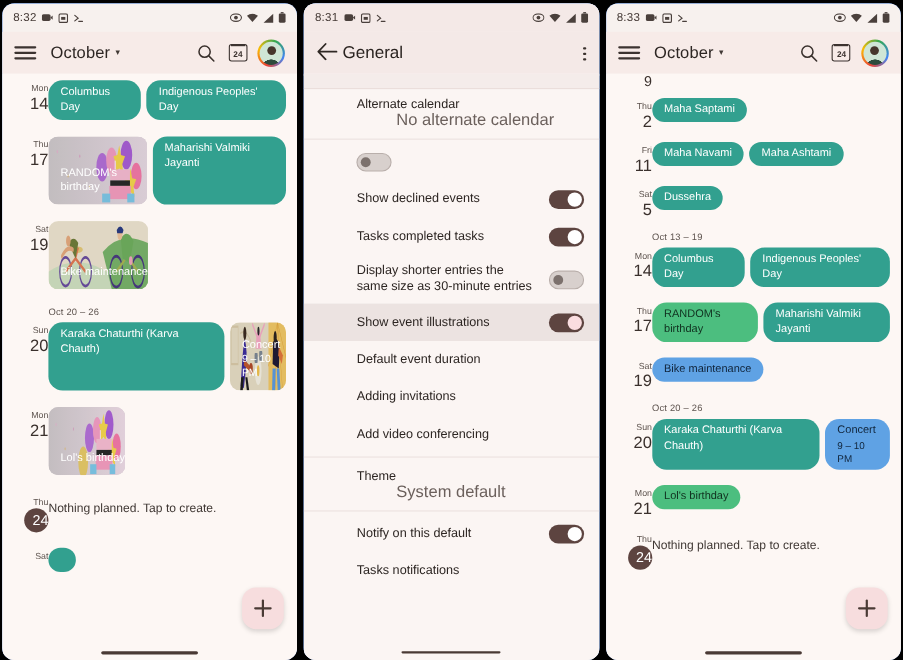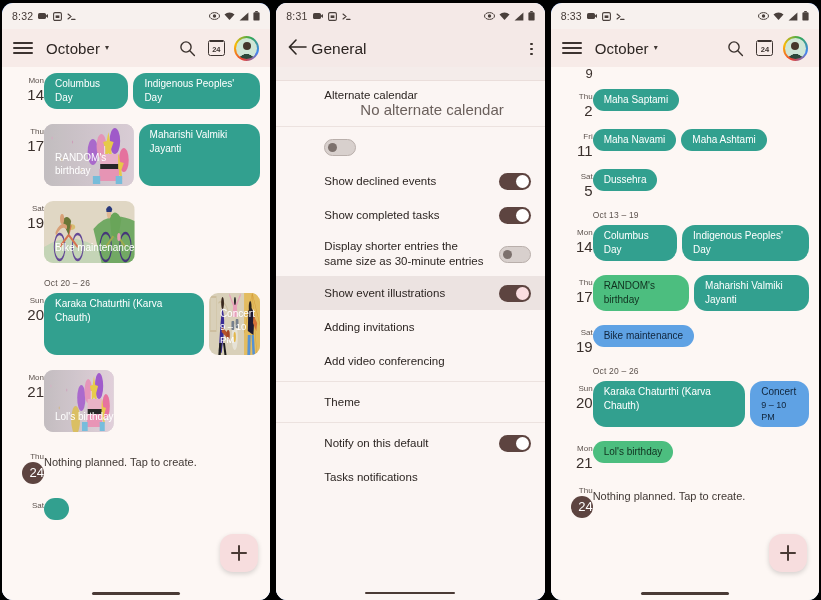--- a/index.html
+++ b/index.html
@@ -526,54 +526,60 @@
 
         <div class="s-row">
           <div class="txt">
               <div class="t1">Show declined events</div>
             </div>
           <span class="sw on"></span>
         </div>
 
         <div class="s-row">
           <div class="txt">
-              <div class="t1">Show completed tasks</div>
+              <div class="t1">Tasks completed tasks</div>
             </div>
           <span class="sw on"></span>
         </div>
 
         <div class="s-row">
           <div class="txt">
               <div class="t1">Display shorter entries the same size as 30-minute entries</div>
             </div>
           <span class="sw off"></span>
         </div>
 
         <div class="s-row hl">
           <div class="txt">
               <div class="t1">Show event illustrations</div>
             </div>
           <span class="sw on pink"></span>
         </div>
 
         <div class="s-row">
           <div class="txt">
+              <div class="t1">Default event duration</div>
+            </div>
+        </div>
+        <div class="s-row">
+          <div class="txt">
               <div class="t1">Adding invitations</div>
             </div>
         </div>
         <div class="s-row">
           <div class="txt">
               <div class="t1">Add video conferencing</div>
             </div>
         </div>
         <div class="s-div"></div>
 
         <div class="s-row">
           <div class="txt">
             <div class="t1">Theme</div>
+            <div class="t2">System default</div>
           </div>
         </div>
         <div class="s-div"></div>
 
 
         <div class="s-row">
           <div class="txt">
               <div class="t1">Notify on this default</div>
             </div>
           <span class="sw on"></span>

